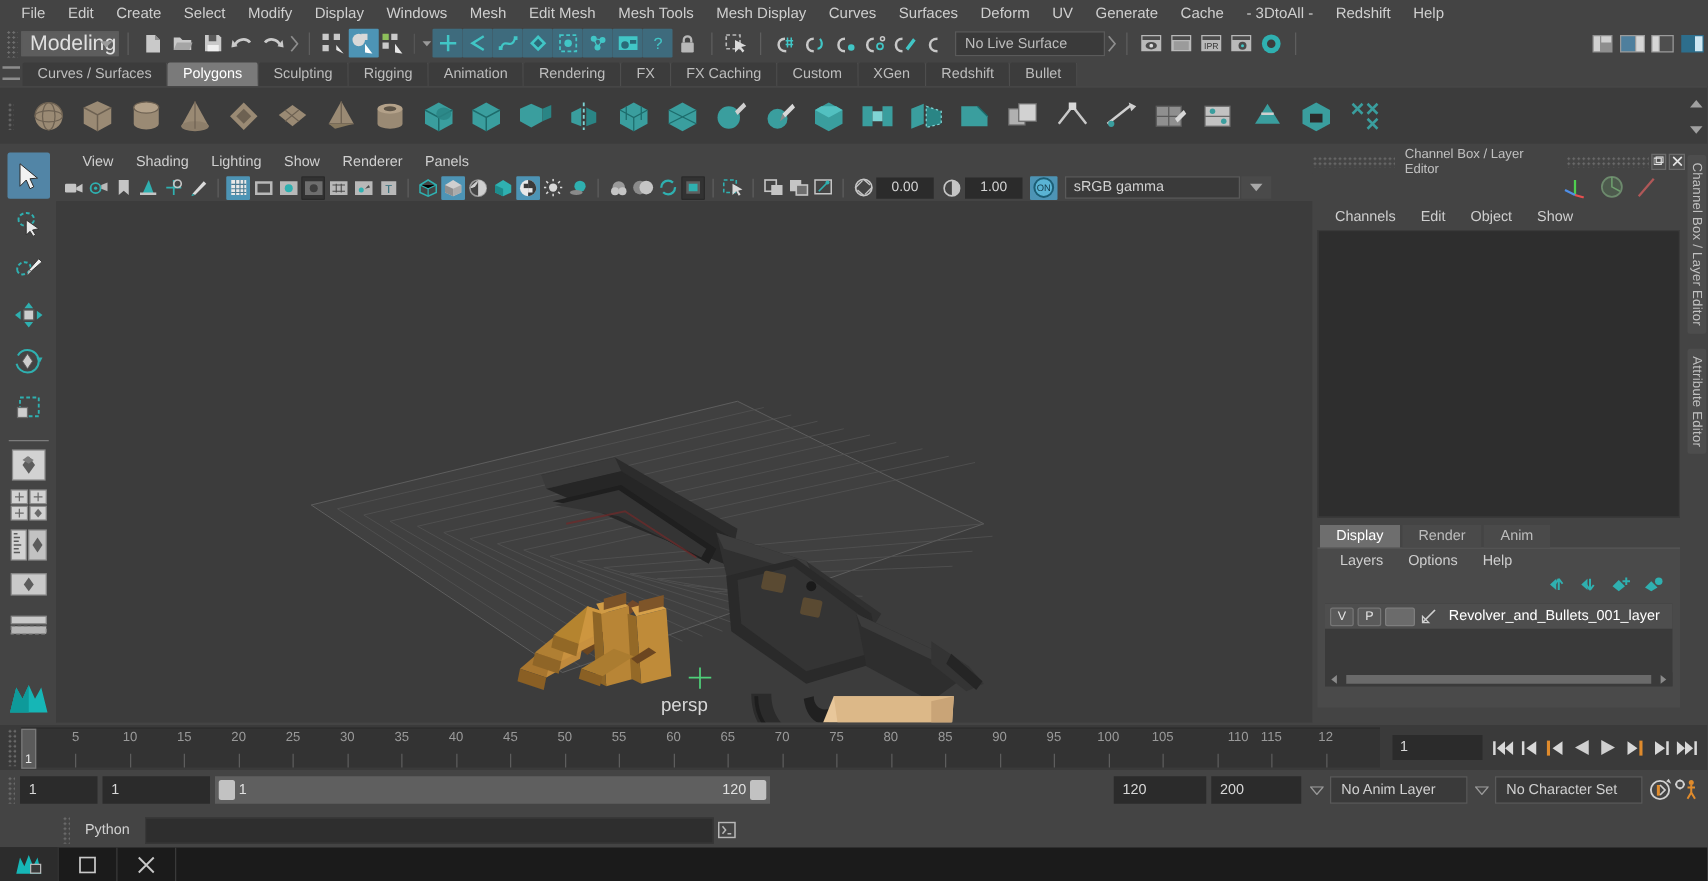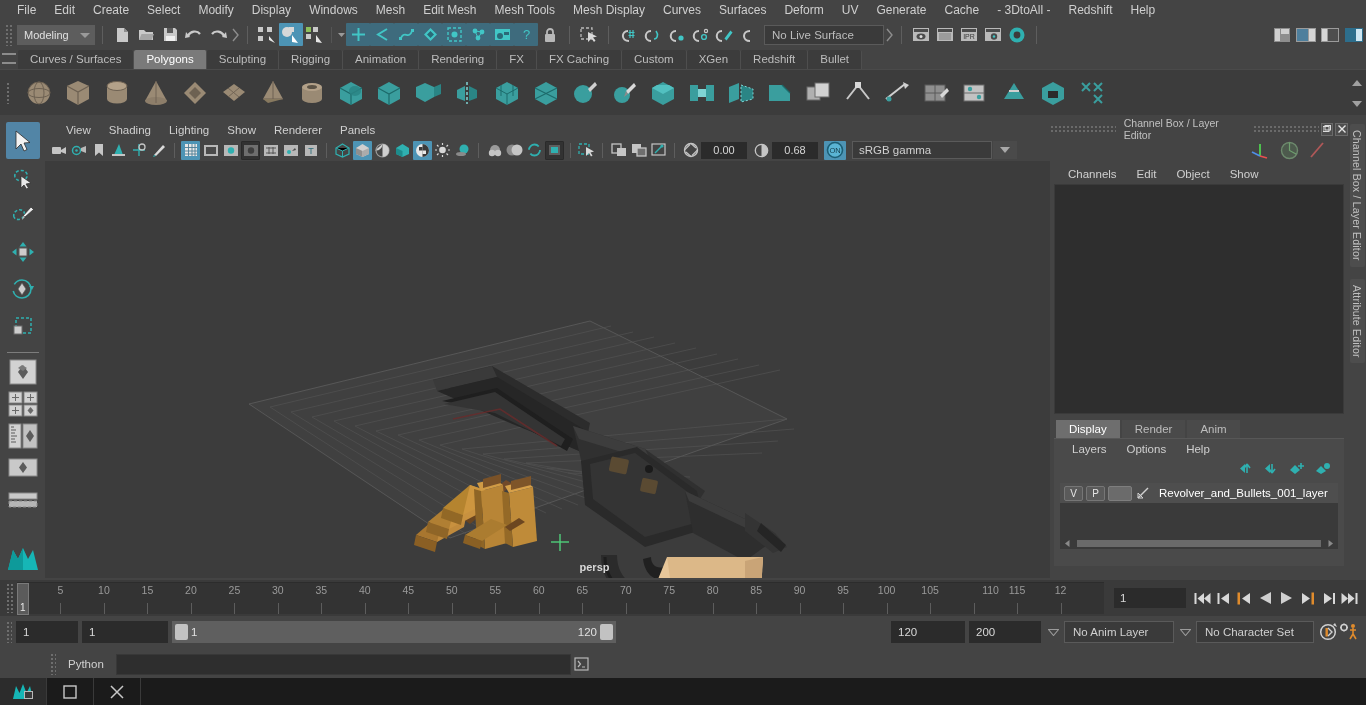--- a/index.html
+++ b/index.html
@@ -29,21 +29,21 @@
     height: 27px; background: #444444;
     display: flex; align-items: center; padding-left: 2px; gap: 0;
   }
   .gripdots {
     width: 9px; height: 22px; margin: 0 3px;
     background-image: radial-gradient(circle, #6e6e6e 1px, transparent 1px);
     background-size: 4px 4px;
   }
   .menu-select {
     width: 78px; height: 20px; background: #5d5d5d; border: 1px solid #5d5d5d;
-    color: #e0e0e0; font-size: 11px; display: flex; align-items: center;
+    color: #e0e0e0; font-size: 17px; display: flex; align-items: center;
     padding-left: 6px; position: relative;
   }
   .menu-select .caret {
     position: absolute; right: 4px; top: 50%; margin-top: -2px;
     border-left: 5px solid transparent; border-right: 5px solid transparent;
     border-top: 5px solid #9a9a9a;
   }
   .sep-bar { width: 1px; height: 18px; background: #5e5e5e; margin: 0 7px; }
   .sep-thin { width: 1px; height: 16px; background: #555; margin: 0 4px; }
   .ibtn {
@@ -140,21 +140,21 @@
   .gammacaret {
     width: 24px; height: 18px; background:#4a4a4a; display:flex; align-items:center; justify-content:center;
   }
 
   .vp3d {
     position: absolute; left: 0px; top: 41px; width: 1005px; height: 417px;
     background: #3c3c3c; overflow: hidden;
   }
   .persp-label {
     position: absolute; left: 50%; transform: translateX(-50%); bottom: 5px;
-    font-size: 11px; color: #d8d8d8; font-weight: bold; margin-left: 47px;
+    font-size: 15px; color: #d8d8d8; font-weight: normal;
   }
 
   
   .cbpanel {
     position: absolute; left: 1050px; top: 120px; width: 298px; height: 458px;
     background: #444444;
   }
   .cb-title {
     height: 18px; display: flex; align-items: center; justify-content: center;
     font-size: 10.5px; color: #c0c0c0; position: relative;
@@ -1062,21 +1062,21 @@
       <div class="numfield">
           <span>0.00</span>
         </div>
       <div class="vtb" style="margin-left:4px">
         <svg width="15" height="15" viewBox="0 0 15 15">
             <circle cx="7.5" cy="7.5" r="6.2" stroke="#c5c5c5" stroke-width="1.3" fill="none"></circle>
             <path d="M7.5 1.3 A6.2 6.2 0 017.5 13.7z" fill="#c5c5c5"></path>
           </svg>
       </div>
       <div class="numfield">
-          <span>0.68</span>
+          <span>1.00</span>
         </div>
       <div class="vtb on" style="margin-left:5px;width:22px;height:19px">
         <svg width="18" height="18" viewBox="0 0 18 18">
             <circle cx="9" cy="9" r="7.5" stroke="#1c5e75" stroke-width="1.6" fill="#5ab4d4"></circle>
             <text x="9" y="12" font-size="7.5" fill="#16404f" text-anchor="middle" font-family="Liberation Sans, sans-serif">ON</text>
           </svg>
       </div>
       <div class="gammasel" style="margin-left:5px">
         <span>sRGB gamma</span>
       </div>

